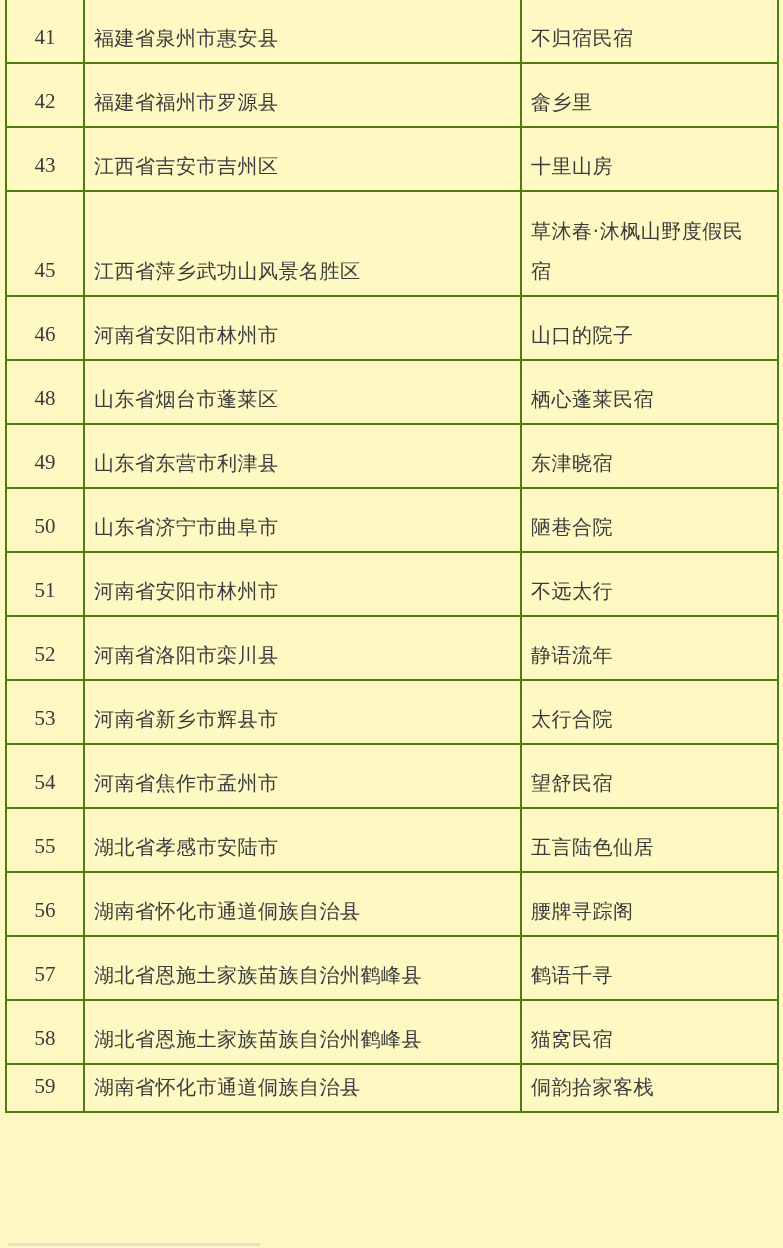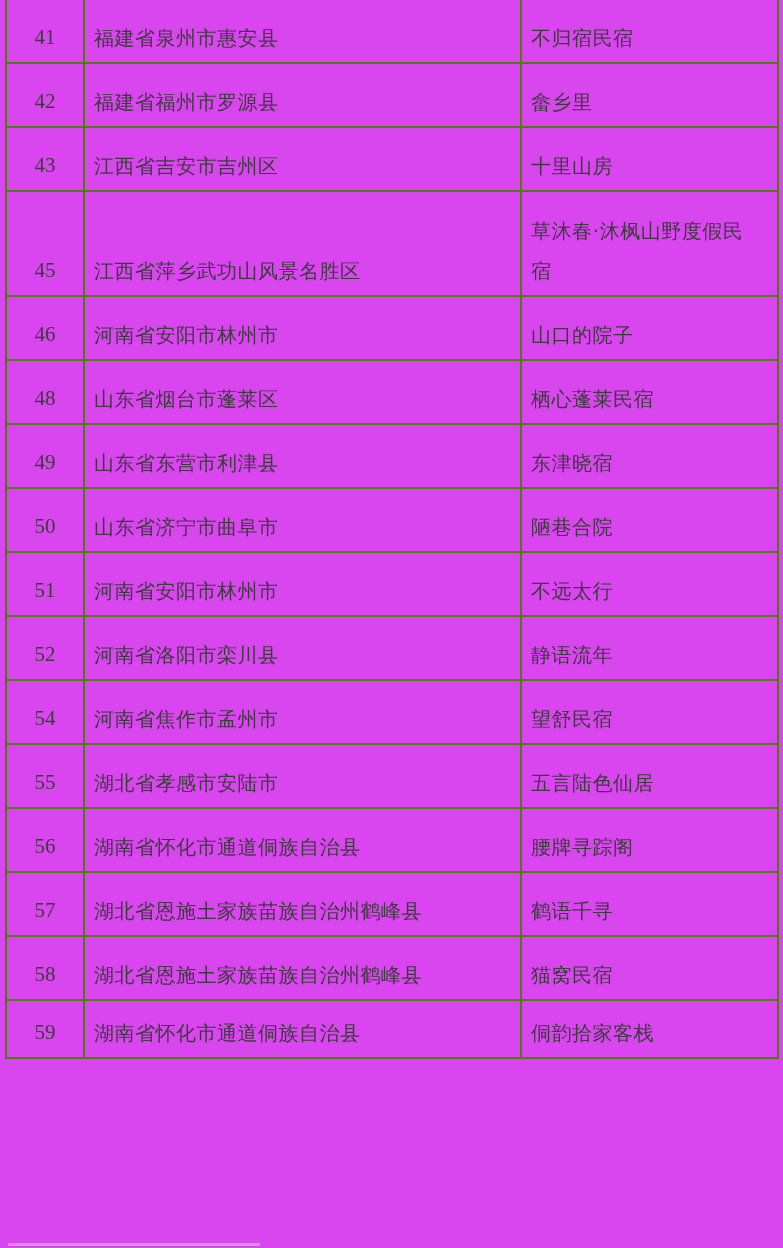--- a/index.html
+++ b/index.html
@@ -10,21 +10,21 @@
   body {
     width: 783px;
     height: 1248px;
     font-family: "Liberation Serif", "DejaVu Serif", serif;
   }
   .page {
     position: relative;
     width: 783px;
     height: 1248px;
     overflow: hidden;
-    background: #d946ef;
+    background: #fef9c3;
   }
   table.grid {
     position: absolute;
     left: 5px;
     top: 0;
     width: 772px;
     border-collapse: collapse;
     table-layout: fixed;
   }
   table.grid td {
@@ -45,21 +45,21 @@
   td.c-no {
     text-align: center;
     font-size: 21px;
     line-height: 2.0;
     padding: 0 0 4px 0;
   }
   td.c-region, td.c-name {
     font-size: 20px;
     line-height: 2.0;
     letter-spacing: 0.5px;
-    padding: 12px 8px 4px 9px;
+    padding: 2px 8px 4px 9px;
     white-space: pre-wrap;
   }
   
   .scan-smudge {
     position: absolute;
     left: 8px;
     top: 1243px;
     width: 252px;
     height: 3px;
     background: #cdcdcd;
@@ -133,20 +133,25 @@
     <td class="c-region">河南省安阳市林州市</td>
     <td class="c-name">不远太行</td>
   </tr>
 
   <tr>
     <td class="c-no">52</td>
     <td class="c-region">河南省洛阳市栾川县</td>
     <td class="c-name">静语流年</td>
   </tr>
 
+  <tr>
+    <td class="c-no">53</td>
+    <td class="c-region">河南省新乡市辉县市</td>
+    <td class="c-name">太行合院</td>
+  </tr>
 
   <tr>
     <td class="c-no">54</td>
     <td class="c-region">河南省焦作市孟州市</td>
     <td class="c-name">望舒民宿</td>
   </tr>
 
   <tr>
     <td class="c-no">55</td>
     <td class="c-region">湖北省孝感市安陆市</td>

